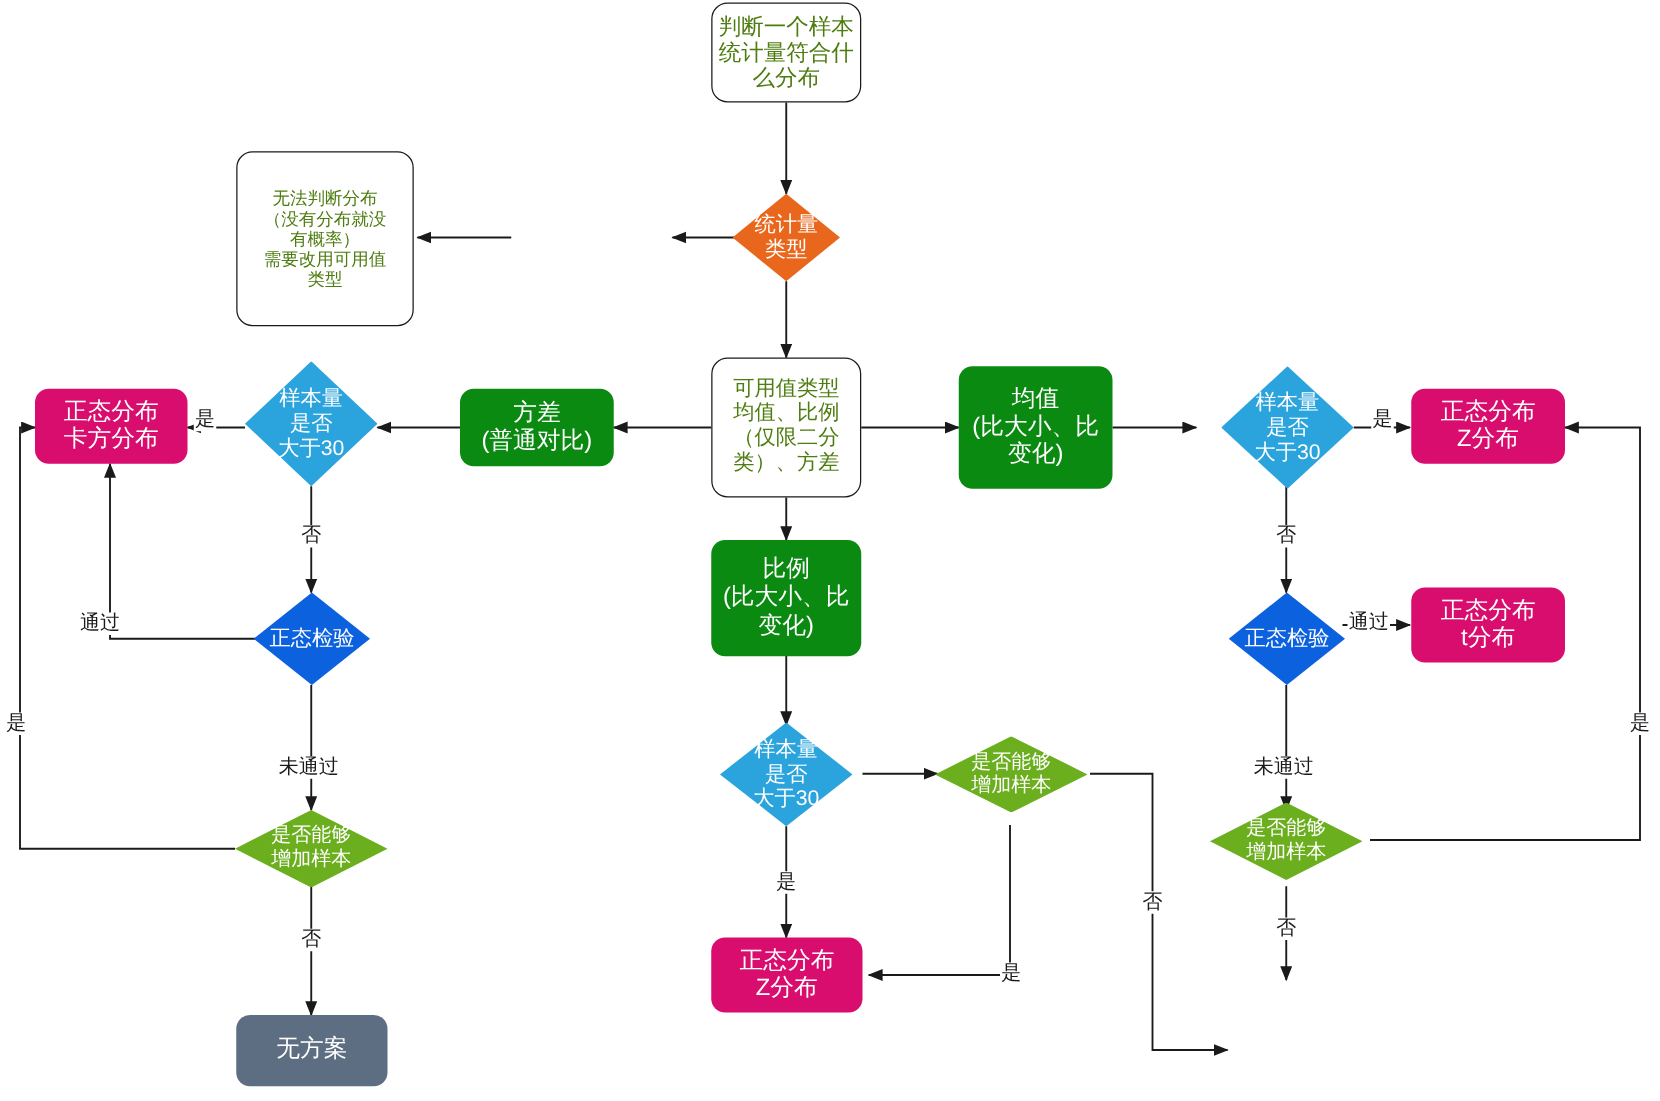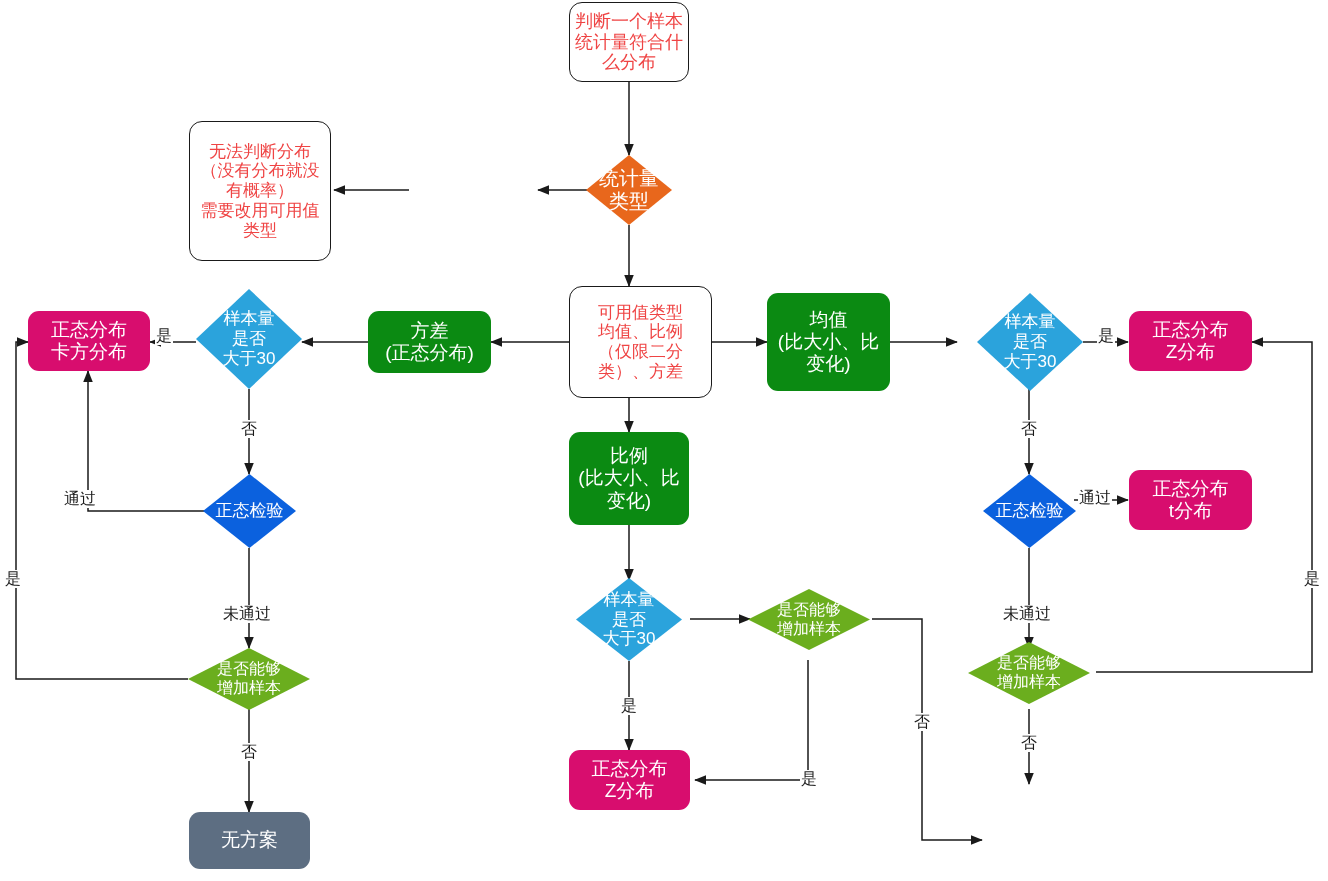--- a/index.html
+++ b/index.html
@@ -31,21 +31,21 @@
     line-height: 1.16;
     white-space: pre-line;
     z-index: 5;
   }
   .rrect {
     border-radius: 11px;
   }
   .rrect-plain {
     background: #ffffff;
     border: 1.4px solid #1a1a1a;
-    color: #ef4444;
+    color: #4d7c0f;
     border-radius: 13px;
     font-size: 18px;
   }
   .filled {
     color: #ffffff;
     font-size: 19px;
     font-weight: 400;
   }
   .diamond-wrap {
     position: absolute;
@@ -140,38 +140,38 @@
       <path d="M872,619 L922,619 L922,840 L982,840"></path>
     </g>
   </svg>
 
   <div class="node rrect-plain" style="left:569px; top:2px; width:120px; height:80px;">判断一个样本
 统计量符合什
 么分布</div>
 
   <div class="diamond-wrap" style="left:586px; top:155px; width:86px; height:70px;">
     <div class="diamond-shape" style="background:#e8671c;"></div>
-    <div class="diamond-label" style="font-size:20px;">统计量
+    <div class="diamond-label" style="font-size:17px;">统计量
 类型</div>
   </div>
 
 
-  <div class="node rrect-plain" style="left:189px; top:121px; width:142px; height:140px; font-size:17px;">无法判断分布
+  <div class="node rrect-plain" style="left:189px; top:121px; width:142px; height:140px; font-size:14px;">无法判断分布
 （没有分布就没
 有概率）
 需要改用可用值
 类型</div>
 
-  <div class="node rrect-plain" style="left:569px; top:286px; width:143px; height:112px; font-size:17px;">可用值类型
+  <div class="node rrect-plain" style="left:569px; top:286px; width:120px; height:112px; font-size:17px;font-family:Liberation Mono, monospace;">可用值类型
 均值、比例
 （仅限二分
 类）、方差</div>
 
   <div class="node rrect filled" style="left:368px; top:311px; width:123px; height:62px; background:#0b8a12;">方差
-(正态分布)</div>
+(普通对比)</div>
 
   <div class="node rrect filled" style="left:767px; top:293px; width:123px; height:98px; background:#0b8a12;">均值
 (比大小、比
 变化)</div>
 
   <div class="node rrect filled" style="left:569px; top:432px; width:120px; height:93px; background:#0b8a12;">比例
 (比大小、比
 变化)</div>
 
   <div class="diamond-wrap" style="left:196px; top:289px; width:106px; height:100px;">

